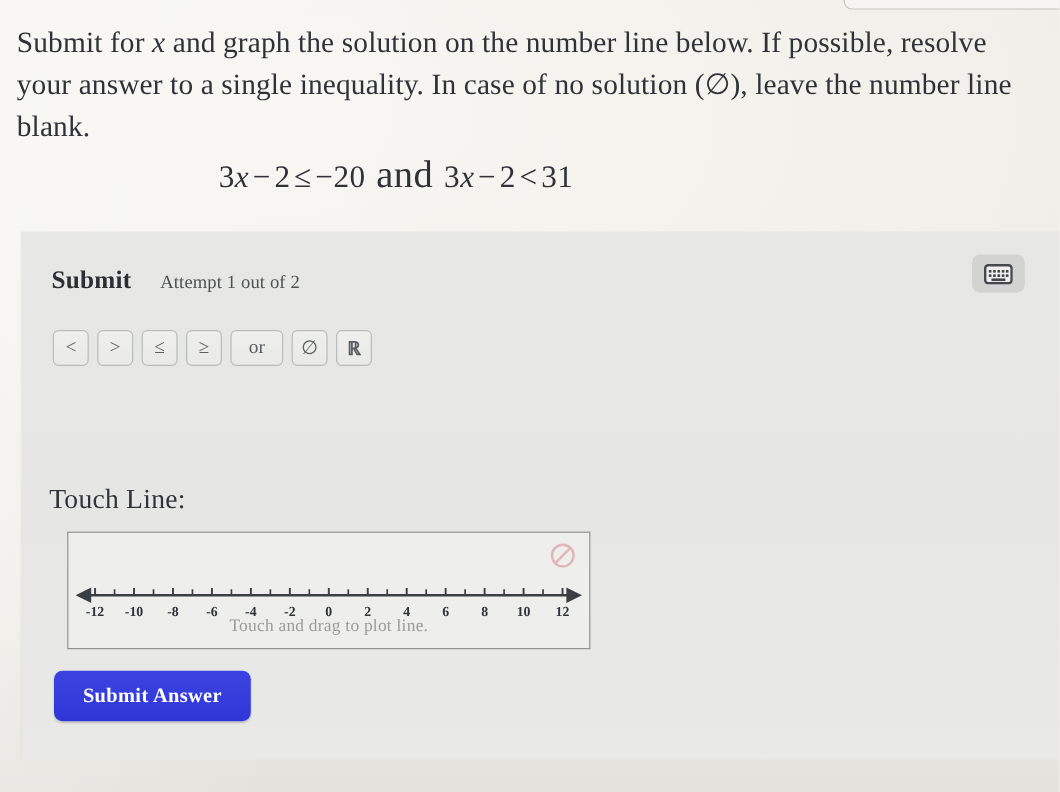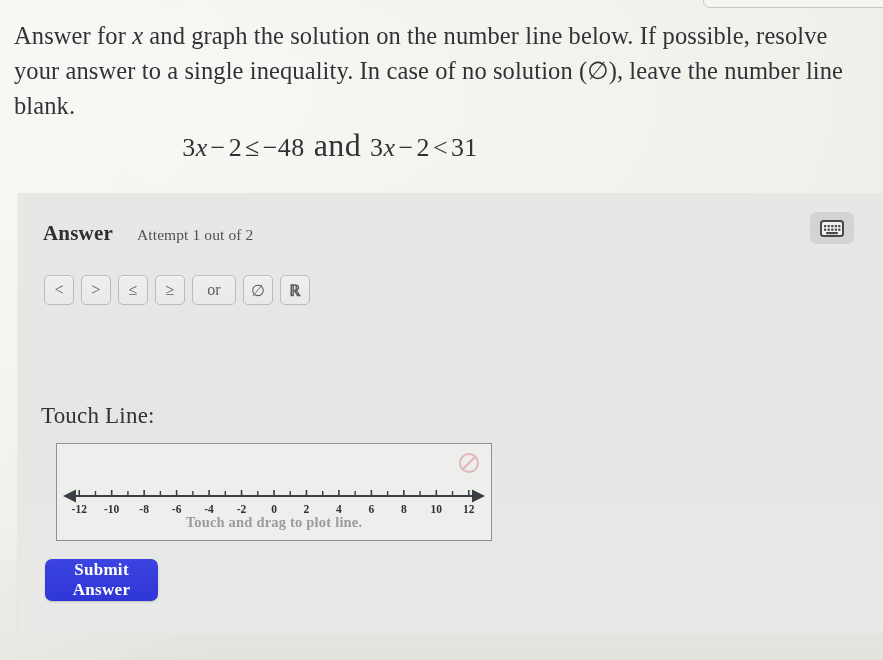--- a/index.html
+++ b/index.html
@@ -212,29 +212,28 @@
   }
   .nl-hint {
     position: absolute;
     left: 0;
     right: 0;
     bottom: 9px;
     text-align: center;
     font-size: 14.5px;
     color: #9a9c9b;
     letter-spacing: .2px;
-    font-weight: bold;
   }
 
   
   .submit-btn {
     position: absolute;
     left: 27px;
     top: 366px;
-    width: 113px;
+    width: 164px;
     height: 42px;
     border: none;
     border-radius: 7px;
     background: linear-gradient(180deg,#3b43e0 0%, #2f36d6 100%);
     color: #ffffff;
     font-family: "Liberation Serif", serif;
     font-weight: bold;
     font-size: 17px;
     letter-spacing: .3px;
     cursor: pointer;
@@ -250,31 +249,31 @@
   }
 </style>
 </head>
 <body>
 
 <div id="page"></div>
 
 <div class="top-stub"></div>
 
 <div class="question">
-  <span>Answer for </span><span class="mi">x</span><span> and graph the solution on the number line below. If possible, resolve your answer to a single inequality. In case of no solution (∅), leave the number line blank.</span>
+  <span>Submit for </span><span class="mi">x</span><span> and graph the solution on the number line below. If possible, resolve your answer to a single inequality. In case of no solution (∅), leave the number line blank.</span>
 </div>
 
 <div class="equation">
-  <span>3</span><span class="mi">x</span><span class="op">−</span><span>2</span><span class="op">≤</span><span>−48</span><span class="word">and</span><span>3</span><span class="mi">x</span><span class="op">−</span><span>2</span><span class="op">&lt;</span><span>31</span>
+  <span>3</span><span class="mi">x</span><span class="op">−</span><span>2</span><span class="op">≤</span><span>−20</span><span class="word">and</span><span>3</span><span class="mi">x</span><span class="op">−</span><span>2</span><span class="op">&lt;</span><span>31</span>
 </div>
 
 <div class="answer-panel">
 
   <div class="answer-head">
-    <span class="title">Answer</span>
+    <span class="title">Submit</span>
     <span class="attempt">Attempt 1 out of 2</span>
   </div>
 
   <div class="op-row">
       <button class="op-btn">&lt;</button>
       <button class="op-btn">&gt;</button>
       <button class="op-btn">≤</button>
       <button class="op-btn">≥</button>
       <button class="op-btn wide">or</button>
       <button class="op-btn">∅</button>

